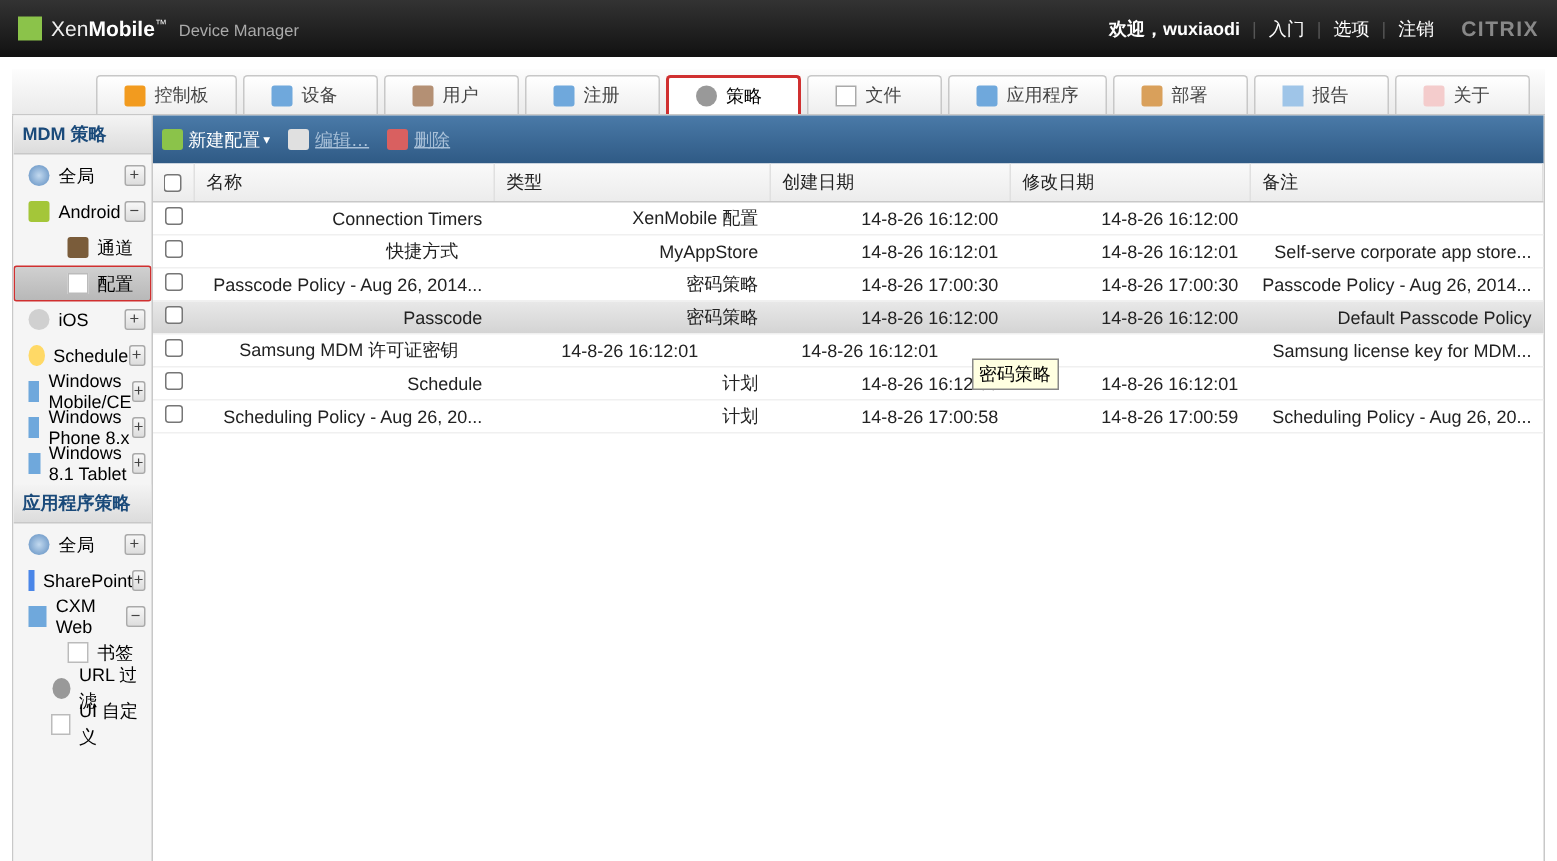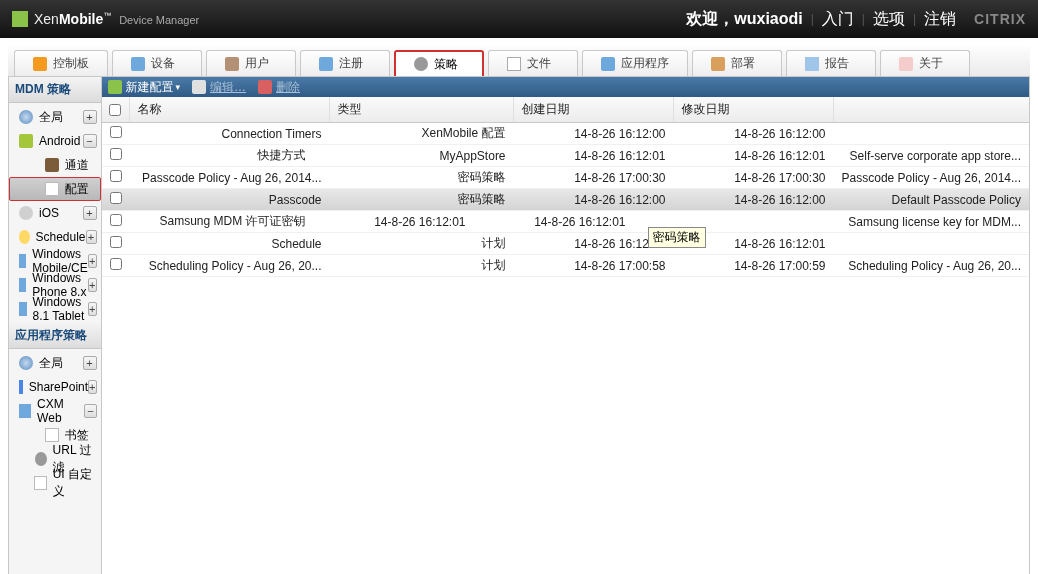--- a/index.html
+++ b/index.html
@@ -3,24 +3,24 @@
 <meta charset="utf-8">
 <style>
 * { box-sizing: border-box; margin: 0; padding: 0; }
 body { font-family: Arial, "Microsoft YaHei", sans-serif; font-size: 12px; background: #fff; width: 1038px; }
 .header { background: linear-gradient(#333, #111); height: 38px; display: flex; align-items: center; color: #ccc; padding: 0 12px; }
 .header .logo-ico { width: 16px; height: 16px; background: #8bc34a; margin-right: 6px; display:inline-block; }
 .header .brand { color: #eee; font-size: 14px; }
 .header .brand b { color:#fff; }
 .header .sub { color:#aaa; font-size:11px; margin-left:4px; }
 .header .spacer { flex: 1; }
-.header .hlink { color:#fff; margin: 0 8px; font-size:16px; cursor:pointer; }
+.header .hlink { color:#fff; margin: 0 8px; font-size:12px; cursor:pointer; }
 .header .sep { color:#555; }
 .header .citrix { color:#888; font-weight:bold; letter-spacing:1px; margin-left:10px; font-size:14px;}
-.tabs { display:flex; background: linear-gradient(#fdfdfd,#eaeaea); border-bottom:1px solid #c8c8c8; padding: 4px 6px 0 6px; margin: 8px 8px 0 8px; }
+.tabs { display:flex; background: linear-gradient(#fdfdfd,#eaeaea); border-bottom:1px solid #c8c8c8; padding: 4px 6px 0 6px; margin: 8px 8px 0 8px; justify-content: flex-end; }
 .tab { display:flex; align-items:center; padding:4px 18px; font-size:12px; color:#444;
        border:1px solid #c8c8c8; border-bottom:none;
        background:linear-gradient(#fff,#eee);
        border-radius:3px 3px 0 0;
        margin-right:4px;
        height:26px;
        cursor:pointer;
        min-width:90px;
        }
 .tab.active { border:2px solid #d03030; border-bottom:none; background:#fff; color:#000; }
@@ -49,21 +49,21 @@
 .t-android { background:#a4c639; border-radius:2px; }
 .t-channel { background:#7a5c3a; border-radius:2px; }
 .t-config { background:#fff; border:1px solid #bbb; }
 .t-ios { background:#d0d0d0; border-radius:50%; }
 .t-symbian { background:#ffd966; border-radius:50%; }
 .t-wm { background:#6fa8dc; }
 .t-sp { background:#4a86e8; }
 .t-cxm { background:#6fa8dc; }
 .t-filter { background:#999; border-radius:50%; }
 .content { flex:1; display:flex; flex-direction:column; }
-.toolbar { background:linear-gradient(#4a7aa8,#2f5a85); height:20px; display:flex; align-items:center; padding:0 6px; color:#fff; }
+.toolbar { background:linear-gradient(#4a7aa8,#2f5a85); height:32px; display:flex; align-items:center; padding:0 6px; color:#fff; }
 .tbtn { display:flex; align-items:center; margin-right:12px; cursor:pointer; font-size:12px; }
 .tbtn .ti { width:14px; height:14px; margin-right:4px; display:inline-block; }
 .ti-new { background:#8bc34a; border-radius:2px; }
 .ti-edit { background:#e0e0e0; border-radius:2px; }
 .ti-del { background:#d96060; border-radius:2px; }
 .tbtn.dim { color:#a8c0d8;text-decoration:underline; }
 .tbtn .arrow { margin-left:2px; font-size:9px; }
 .thead { display:flex; background:linear-gradient(#fafafa,#ececec); border-bottom:1px solid #c8c8c8; height:26px; align-items:center; }
 .th { padding:0 8px; font-size:12px; color:#222; border-right:1px solid #e0e0e0; height:100%; display:flex; align-items:center; }
 .th.chk { width:28px; justify-content:center; }
@@ -248,20 +248,21 @@
         </div>
     </div>
     <div class="thead">
       <div class="th chk">
           <input type="checkbox" style="">
         </div>
       <div class="th c1">名称</div>
       <div class="th c2">类型</div>
       <div class="th c3">创建日期</div>
       <div class="th c4">修改日期</div>
+      <div class="th c5">备注</div>
     </div>
     <div class="tbody" id="tbody">
         <div class="row">
           <div class="td chk"><input type="checkbox" style=""></div>
           <div class="td c1">Connection Timers</div>
           <div class="td c2">XenMobile 配置</div>
           <div class="td c3">14-8-26 16:12:00</div>
           <div class="td c4">14-8-26 16:12:00</div>
           <div class="td c5"></div>
         </div>

